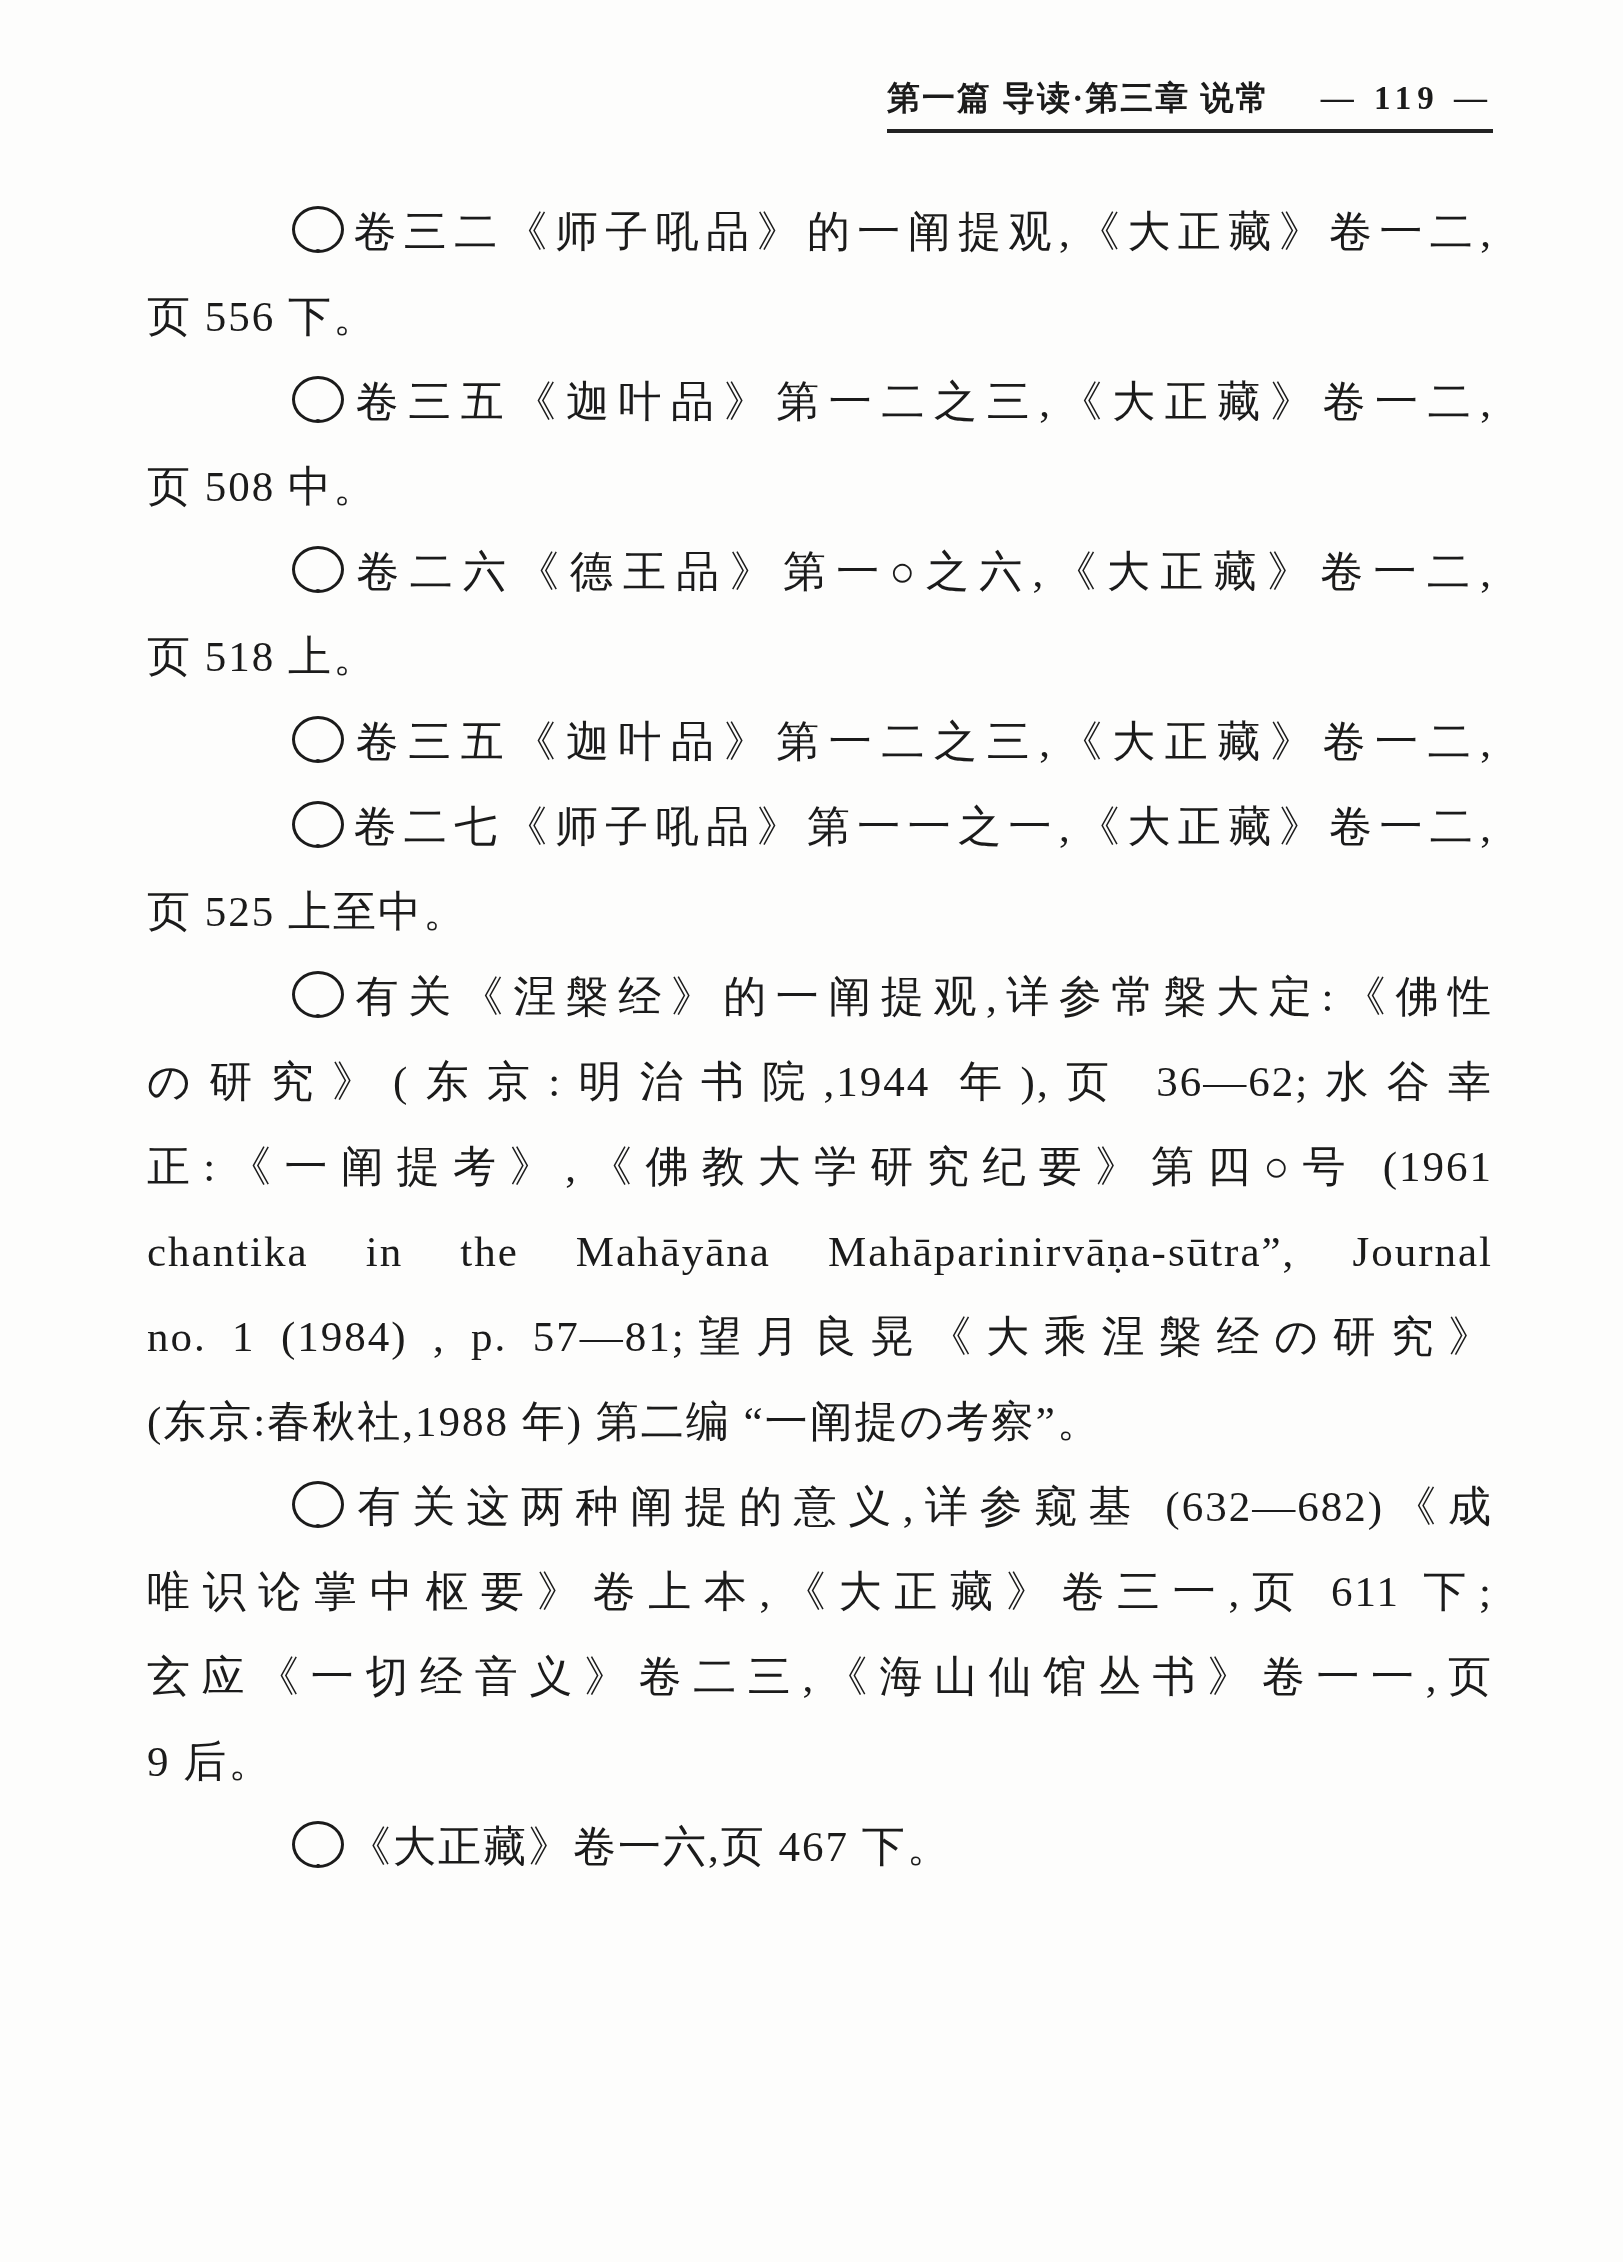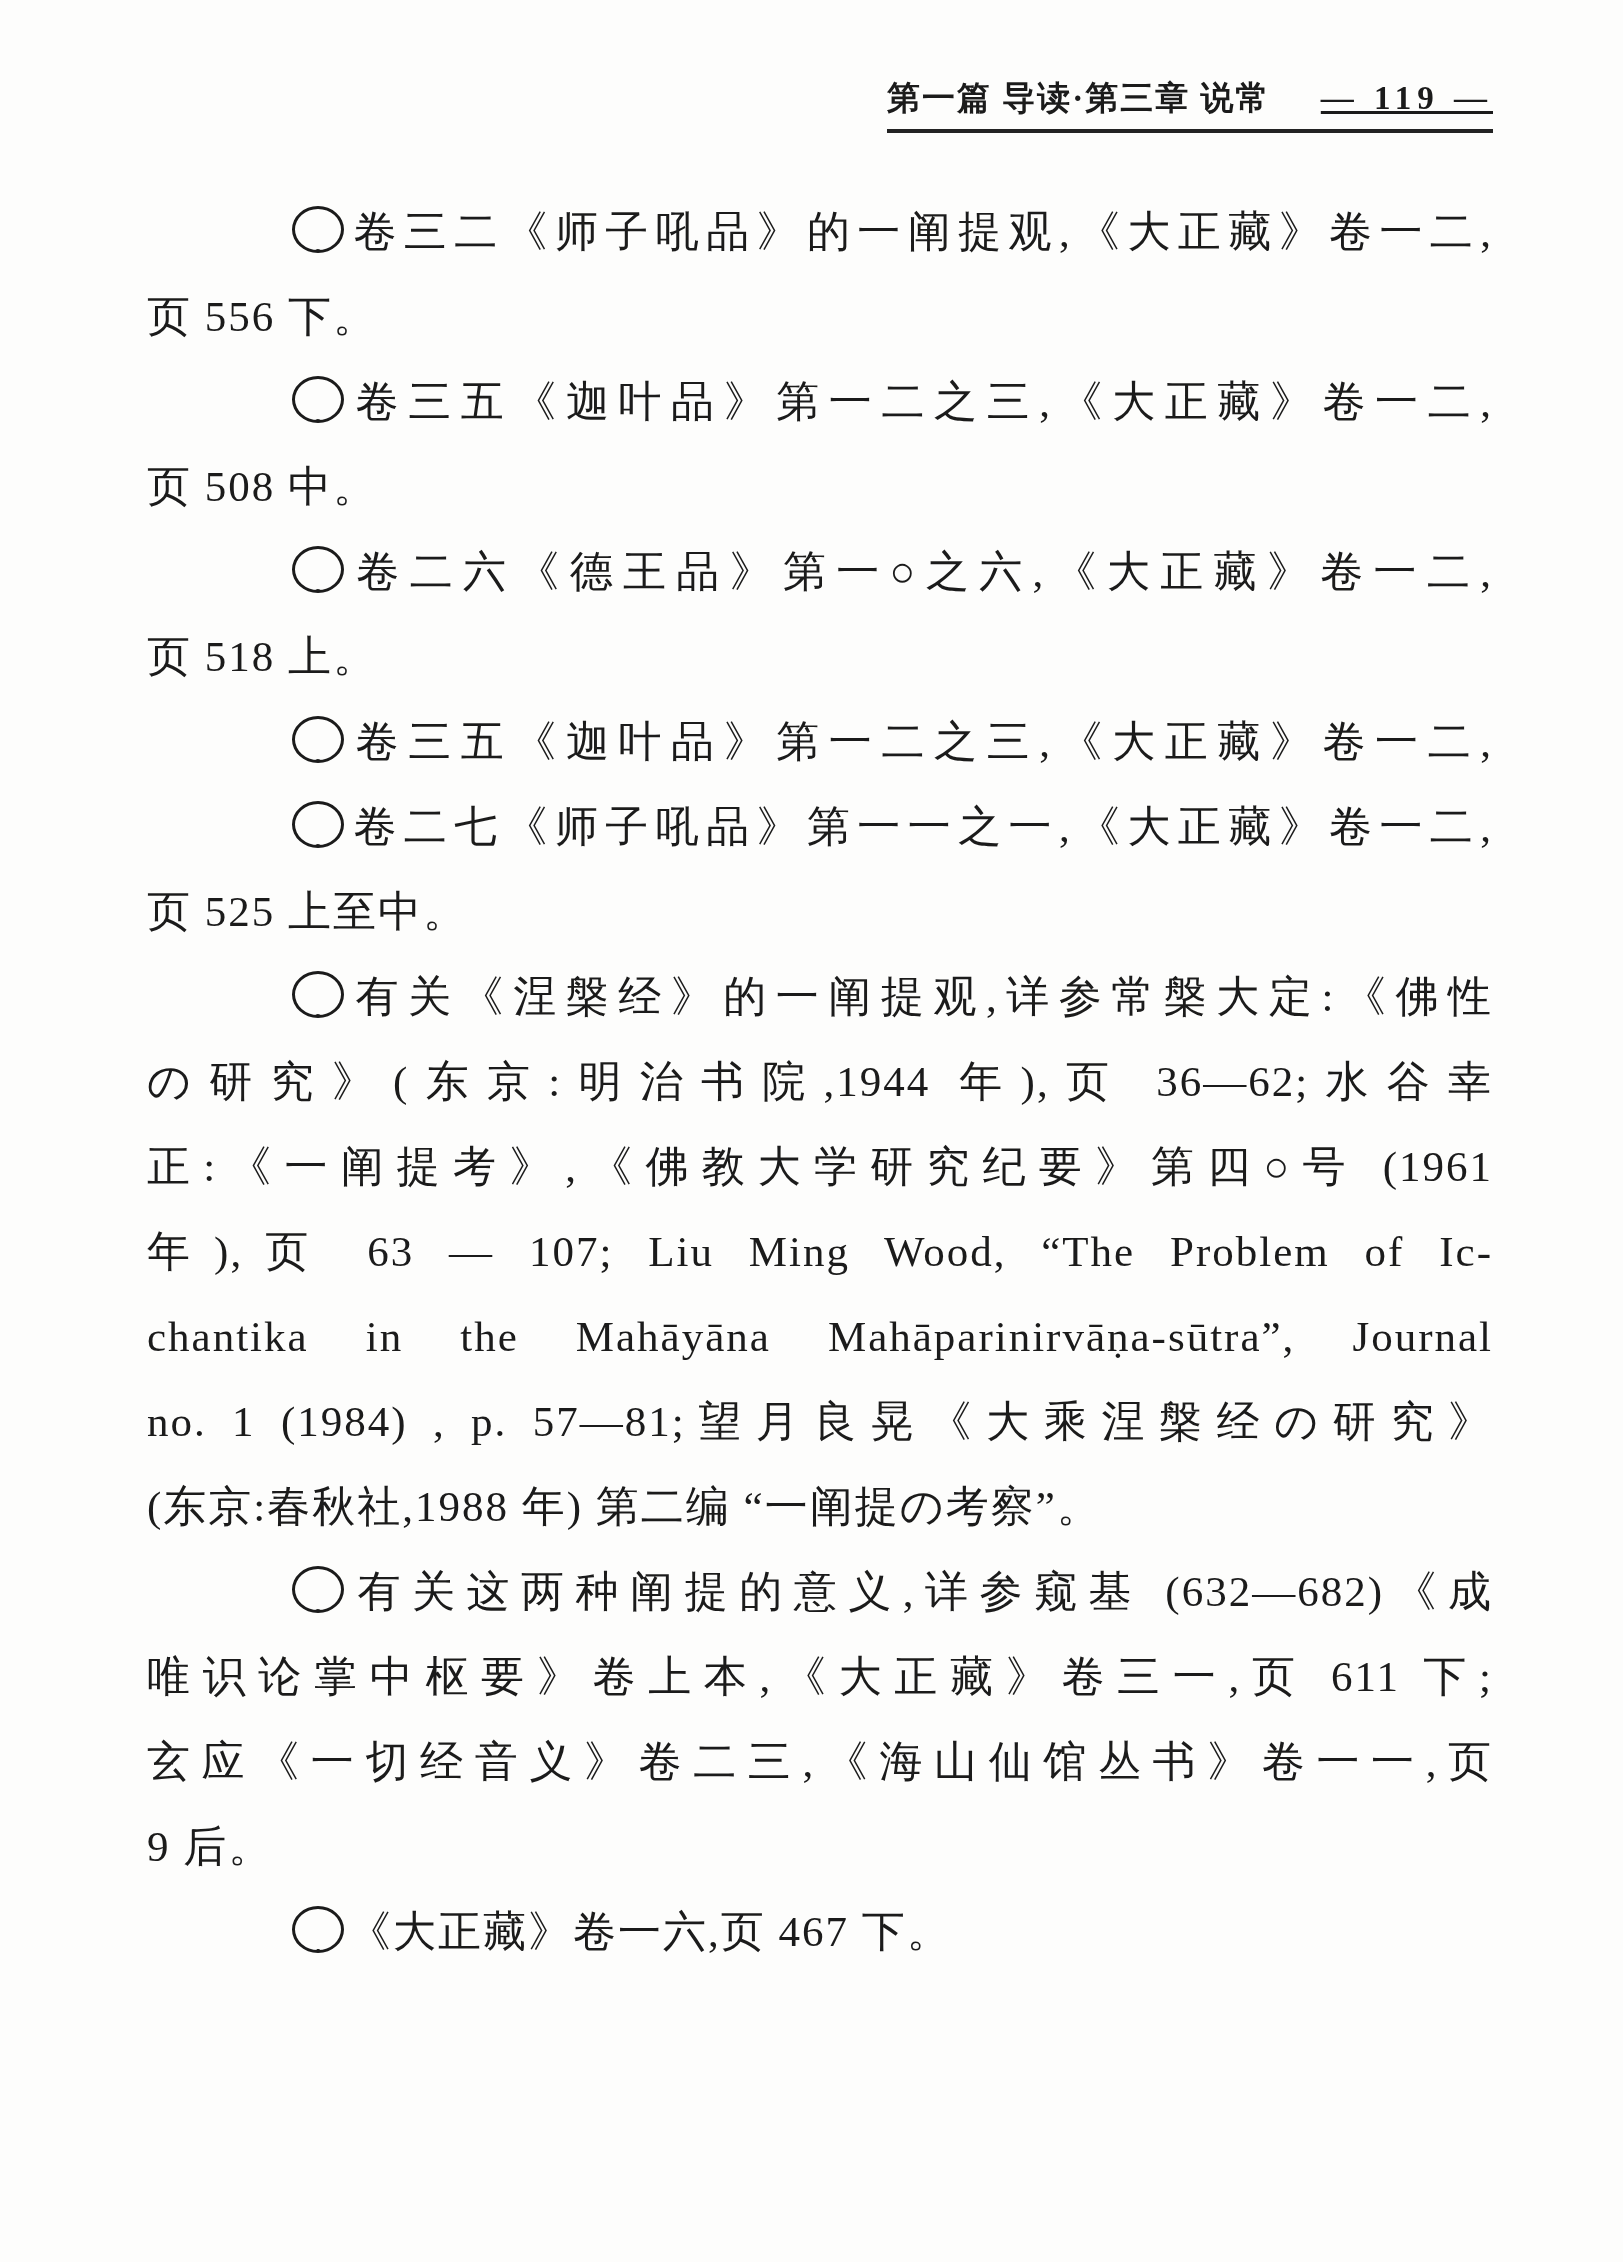--- a/index.html
+++ b/index.html
@@ -29,21 +29,20 @@
     font-weight: bold;
     font-size: 33px;
     line-height: 40px;
     letter-spacing: 2px;
   }
   .running-title {
     margin-right: 40px;
   }
   .page-number {
     letter-spacing: 6px;
-    text-decoration: underline;
   }
   .notes-body {
     margin-top: 56px;
   }
   .line {
     font-size: 43px;
     line-height: 85px;
     height: 85px;
     letter-spacing: 2px;
     overflow: visible;
@@ -105,21 +104,20 @@
     <div class="line">页 518 上。</div>
 
     <div class="line just first"><span class="note-num"><span class="nn">106</span></span><span>卷三五《迦叶品》第一二之三,《大正藏》卷一二,</span></div>
 
     <div class="line just first"><span class="note-num"><span class="nn">107</span></span><span>卷二七《师子吼品》第一一之一,《大正藏》卷一二,</span></div>
     <div class="line">页 525 上至中。</div>
 
     <div class="line just first"><span class="note-num"><span class="nn">108</span></span><span>有关《涅槃经》的一阐提观,详参常槃大定:《佛性</span></div>
     <div class="line just">の研究》(东京:明治书院,1944 年),页 36—62;水谷幸</div>
     <div class="line just">正:《一阐提考》,《佛教大学研究纪要》第四○号 (1961</div>
-    <div class="line just">年),页 63 — 107; Liu Ming Wood, “The Problem of Ic-</div>
     <div class="line just">chantika in the Mahāyāna Mahāparinirvāṇa-sūtra”, Journal</div>
     <div class="line just">no. 1 (1984) , p. 57—81;望月良晃《大乘涅槃经の研究》</div>
     <div class="line">(东京:春秋社,1988 年) 第二编 “一阐提の考察”。</div>
 
     <div class="line just first"><span class="note-num"><span class="nn">109</span></span><span>有关这两种阐提的意义,详参窥基 (632—682)《成</span></div>
     <div class="line just">唯识论掌中枢要》卷上本,《大正藏》卷三一,页 611 下;</div>
     <div class="line just">玄应《一切经音义》卷二三,《海山仙馆丛书》卷一一,页</div>
     <div class="line">9 后。</div>
 
     <div class="line first"><span class="note-num"><span class="nn">110</span></span><span>《大正藏》卷一六,页 467 下。</span></div>

